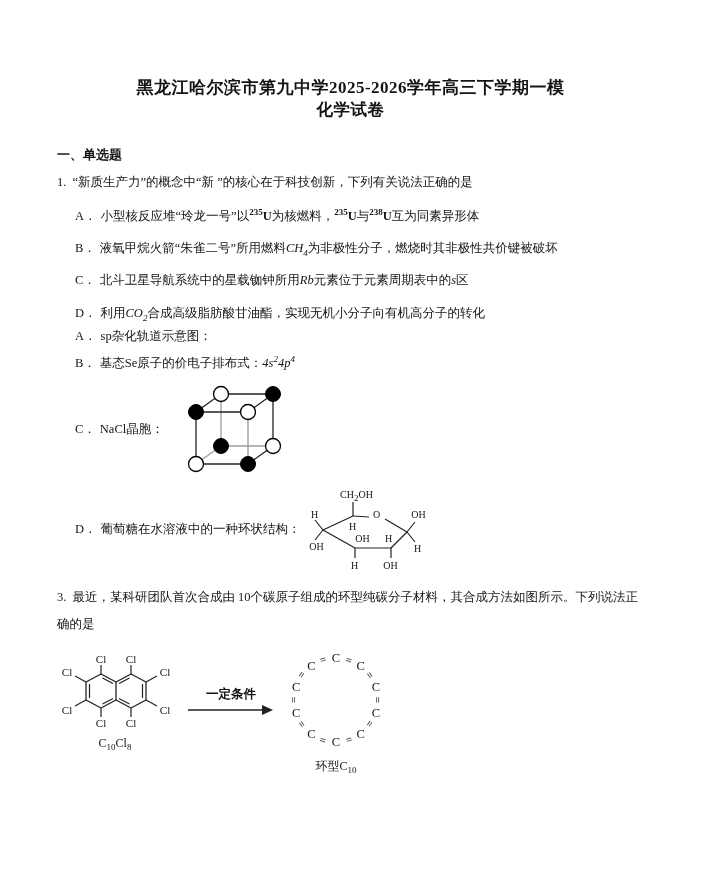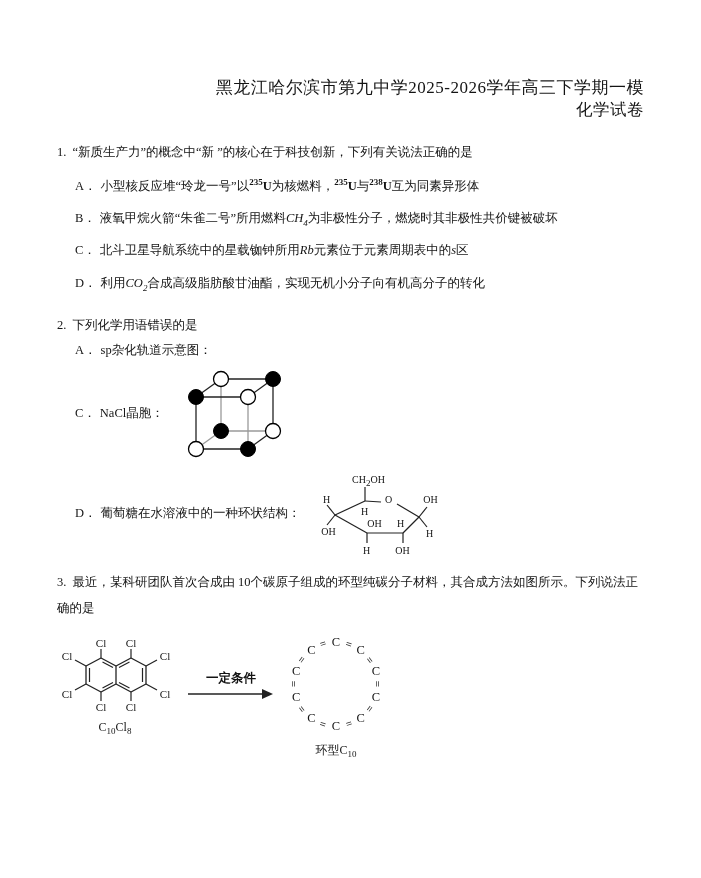--- a/index.html
+++ b/index.html
@@ -1,39 +1,39 @@
 <!DOCTYPE html>
 <html><head>
 <meta charset="utf-8">
 <style>
   html,body{margin:0;padding:0;background:#fff;}
   .page{
     width:701px;height:878px;background:#ffffff;box-sizing:border-box;
     padding:76px 57px 0 57px;position:relative;overflow:hidden;
     font-family:"Liberation Serif","DejaVu Serif",serif;font-size:12.5px;color:#141414;
   }
-  .title-line{text-align:right;font-weight:normal;font-size:17px;letter-spacing:.5px;}
+  .title-line{text-align:center;font-weight:bold;font-size:17px;letter-spacing:.5px;}
   .title-line2{font-size:16.5px;}
   .section-heading{margin-top:25px;font-weight:bold;font-size:13px;}
-  .stem{margin-top:20px;line-height:1.9;}
+  .stem{margin-top:7px;line-height:1.9;}
   .stem-wrap{line-height:2.15;}
   .qnum{margin-right:6px;}
   .opt{margin:11px 0 0 18px;line-height:1.7;}
   .opt-flex{display:flex;align-items:center;margin-left:18px;}
   .opt-label{margin-right:4px;white-space:nowrap;}
   sup,sub{font-size:9px;line-height:0;}
   .formula{font-weight:normal;font-style:italic;}
   .formula-up{font-weight:bold;}
   svg{display:block;}
   
   .orbital-wrap{margin-left:8px;}
   
   .cube-wrap{margin-left:10px;}
   
-  .glucose{position:relative;width:118px;height:86px;margin-left:22px;text-align:right;}
+  .glucose{position:relative;width:118px;height:86px;margin-left:10px;text-align:right;}
   .glucose svg{position:absolute;left:0;top:0;}
   .glabel{position:absolute;font-size:10px;white-space:nowrap;transform:translate(-50%,-50%);}
   
   .rxn-row{display:flex;align-items:flex-start;margin:14px 0 0 0;}
   .mol-col{display:flex;flex-direction:column;align-items:center;}
   .naph{position:relative;width:116px;height:78px;}
   .naph svg{position:absolute;left:0;top:0;}
   .nlabel{position:absolute;font-size:11px;transform:translate(-50%,-50%);white-space:nowrap;}
   .caption{font-size:12px;margin-top:6px;text-align:center;}
   .arrow-col{width:96px;padding-top:34px;margin:0 6px 0 10px;display:flex;flex-direction:column;align-items:center;}
@@ -43,49 +43,50 @@
   .cring .bond{position:absolute;font-size:11px;font-weight:bold;color:#333;}
 </style>
 </head>
 <body>
 
 <div class="page">
 
   <div class="title-line">黑龙江哈尔滨市第九中学2025-2026学年高三下学期一模</div>
   <div class="title-line title-line2">化学试卷</div>
 
+  <div class="section-heading">一、单选题</div>
 
   <div>
     <div class="stem">
       <span class="qnum">1.</span><span>“新质生产力”的概念中“新 ”的核心在于科技创新，下列有关说法正确的是</span>
     </div>
     <div class="opt">
       <span class="opt-label">A．</span><span>小型核反应堆“玲龙一号”以</span><span class="formula-up"><sup>235</sup><span>U</span></span><span>为核燃料，</span><span class="formula-up"><sup>235</sup><span>U</span></span><span>与</span><span class="formula-up"><sup>238</sup><span>U</span></span><span>互为同素异形体</span>
     </div>
     <div class="opt">
       <span class="opt-label">B．</span><span>液氧甲烷火箭“朱雀二号”所用燃料</span><span class="formula"><span>CH</span><sub>4</sub></span><span>为非极性分子，燃烧时其非极性共价键被破坏</span>
     </div>
     <div class="opt">
       <span class="opt-label">C．</span><span>北斗卫星导航系统中的星载铷钟所用</span><span class="formula">Rb</span><span>元素位于元素周期表中的</span><span class="formula">s</span><span>区</span>
     </div>
     <div class="opt">
       <span class="opt-label">D．</span><span>利用</span><span class="formula"><span>CO</span><sub>2</sub></span><span>合成高级脂肪酸甘油酯，实现无机小分子向有机高分子的转化</span>
     </div>
   </div>
 
   <div>
-    <div class="stem">
-      <span class="qnum">2.</span><span>下列化学用语错误的是</span>
-    </div>
 
     <div class="opt-flex" style="margin-top:4px;">
       <span class="opt-label">A．</span>
         <span>sp杂化轨道示意图：</span>
     </div>
 
+    <div class="opt" style="margin-top:8px;">
+      <span class="opt-label">B．</span><span>基态Se原子的价电子排布式：</span><span class="formula"><span>4s</span><sup>2</sup></span><span class="formula"><span>4p</span><sup>4</sup></span>
+    </div>
 
     <div class="opt-flex" style="margin-top:6px;">
       <span class="opt-label">C．</span>
         <span>NaCl晶胞：</span>
       <span class="cube-wrap">
         <svg width="112" height="98" viewBox="0 0 112 98">
 
           <line x1="47" y1="14" x2="99" y2="14" stroke="#222" stroke-width="1.3"></line>
           <line x1="99" y1="14" x2="99" y2="66" stroke="#222" stroke-width="1.3"></line>
           <line x1="47" y1="14" x2="47" y2="66" stroke="#9a9a9a" stroke-width="1.3"></line>

